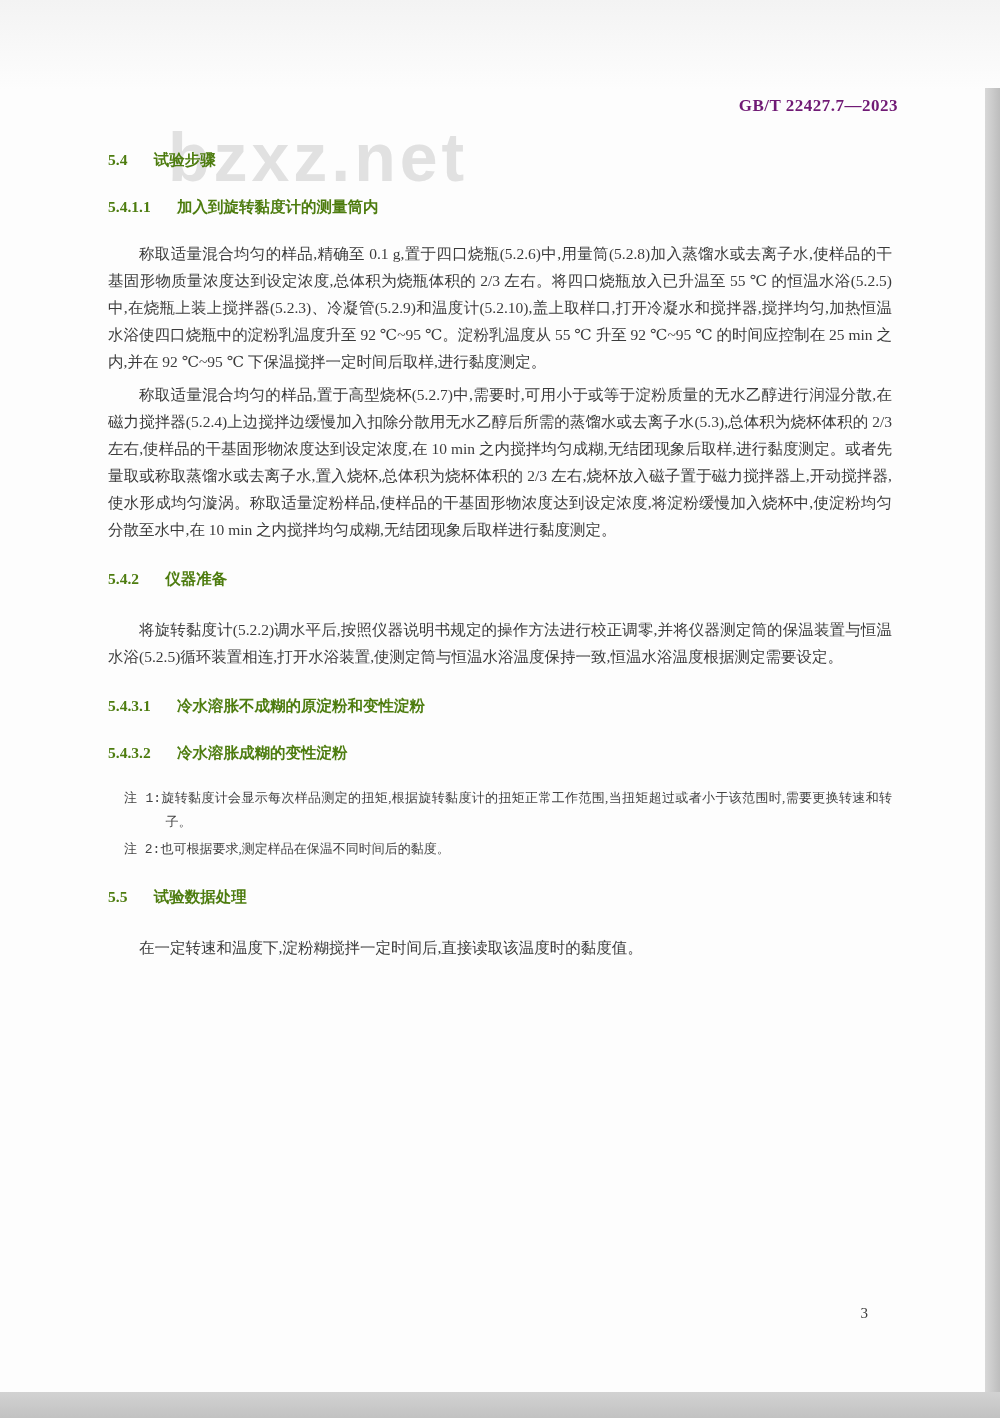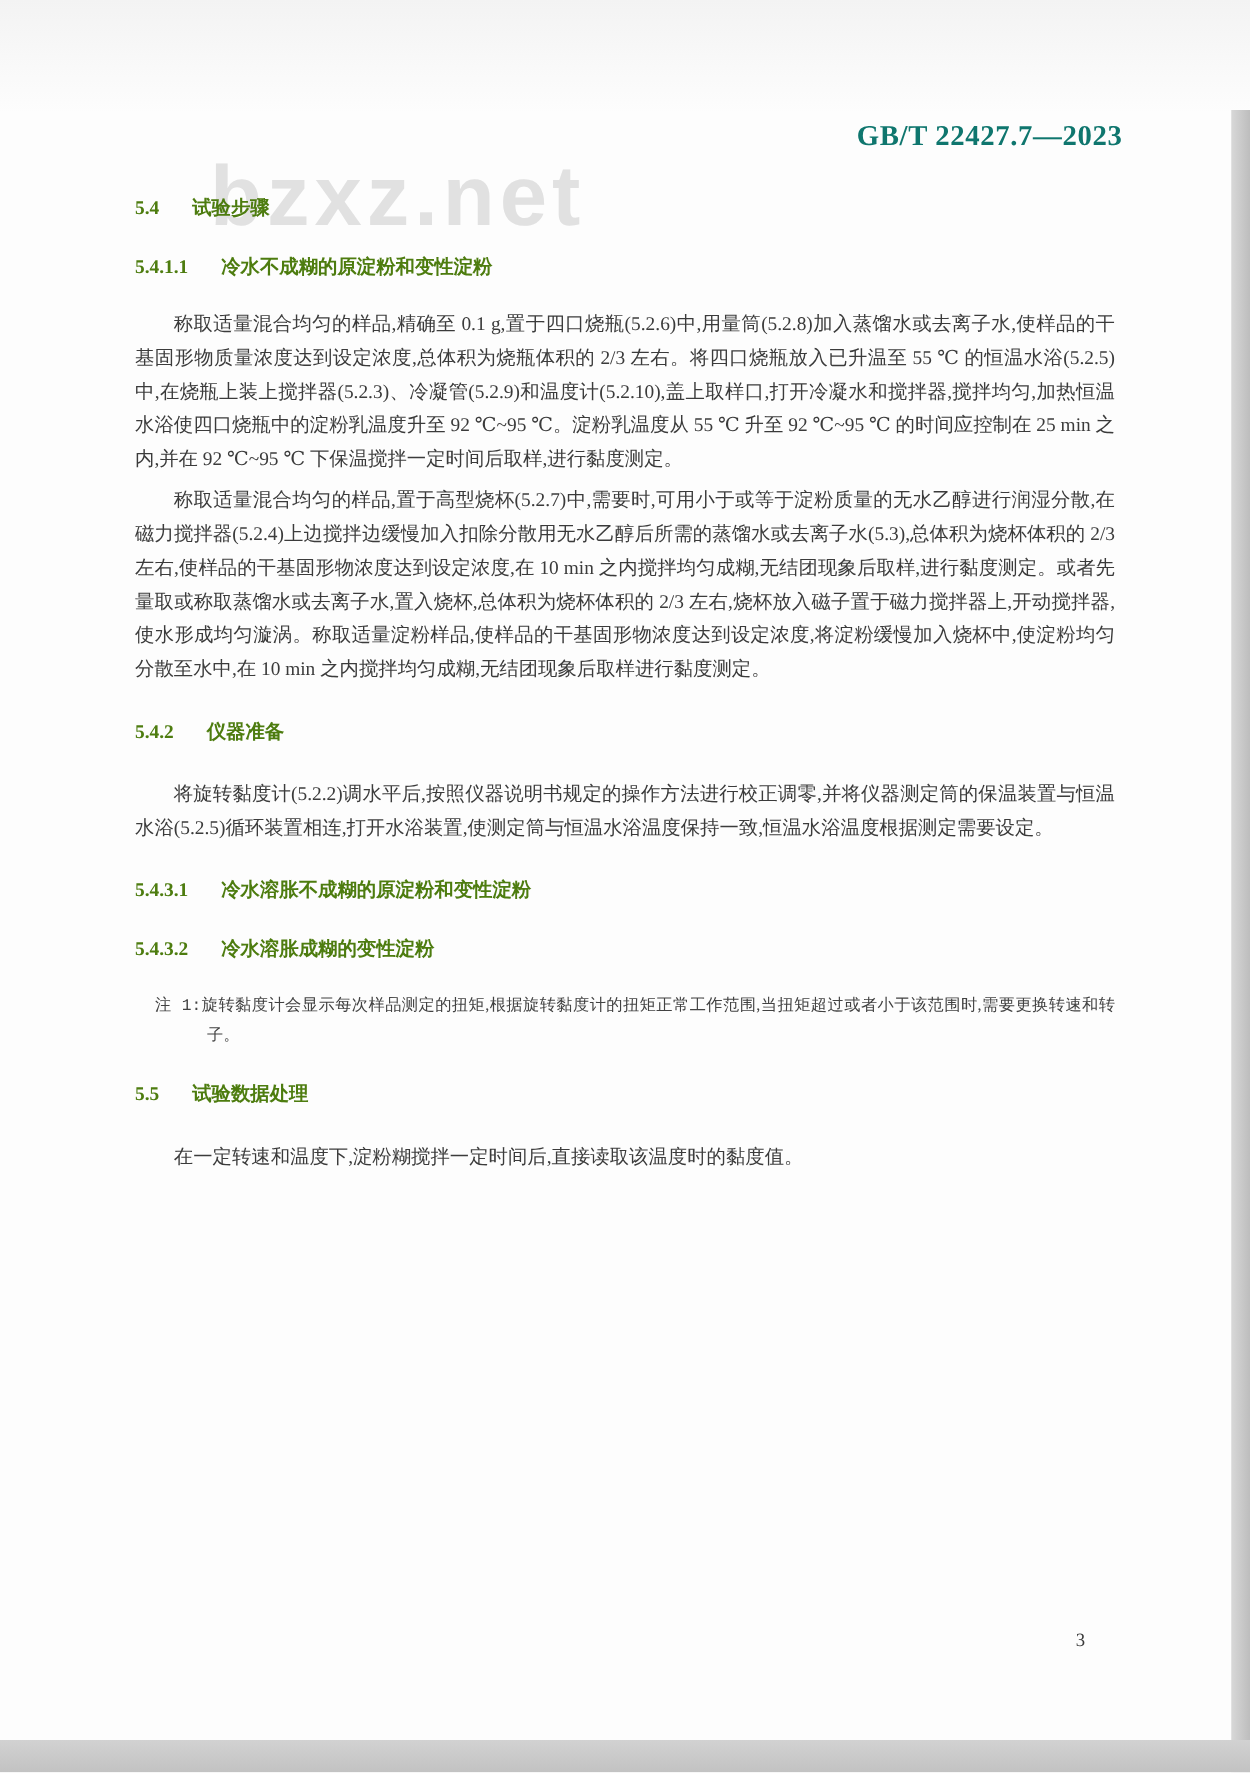--- a/index.html
+++ b/index.html
@@ -21,21 +21,21 @@
   .watermark{
     position:absolute;top:118px;left:168px;
     font-size:68px;font-weight:bold;letter-spacing:4px;
     color:rgba(186,186,186,0.42);
     font-family:"Liberation Sans","DejaVu Sans",sans-serif;
     z-index:1;user-select:none;
   }
   .content{position:relative;z-index:2;padding:96px 108px 0 108px;}
   .std-number{
     text-align:right;
-    font-size:23px;font-weight:bold;color:#0f766e;
+    font-size:17px;font-weight:bold;color:#701a75;
     letter-spacing:.5px;
     margin:0 -6px 34px 0;
   }
   .h{font-weight:bold;color:#4d7c0f;font-size:15.5px;margin:0 0 0 0;}
   .h .num{margin-right:1.7em;}
   .h1{margin-top:26px;margin-bottom:26px;}
   .h2{margin-top:26px;margin-bottom:26px;}
   .h3{margin-top:26px;margin-bottom:22px;}
   .para{
     font-size:15.5px;line-height:27px;
@@ -65,21 +65,21 @@
   <div class="content">
 
     <div class="std-number">GB/T 22427.7—2023</div>
 
     <p class="h h1">
       <span class="num">5.4</span><span>试验步骤</span>
     </p>
 
 
     <p class="h h3">
-      <span class="num">5.4.1.1</span><span>冷水不成糊的原淀粉和变性淀粉</span>
+      <span class="num">5.4.1.1</span><span>加入到旋转黏度计的测量筒内</span>
     </p>
     <p class="para">称取适量混合均匀的样品,精确至 0.1 g,置于四口烧瓶(5.2.6)中,用量筒(5.2.8)加入蒸馏水或去离子水,使样品的干基固形物质量浓度达到设定浓度,总体积为烧瓶体积的 2/3 左右。将四口烧瓶放入已升温至 55 ℃ 的恒温水浴(5.2.5)中,在烧瓶上装上搅拌器(5.2.3)、冷凝管(5.2.9)和温度计(5.2.10),盖上取样口,打开冷凝水和搅拌器,搅拌均匀,加热恒温水浴使四口烧瓶中的淀粉乳温度升至 92 ℃~95 ℃。淀粉乳温度从 55 ℃ 升至 92 ℃~95 ℃ 的时间应控制在 25 min 之内,并在 92 ℃~95 ℃ 下保温搅拌一定时间后取样,进行黏度测定。</p>
 
     <p class="para">称取适量混合均匀的样品,置于高型烧杯(5.2.7)中,需要时,可用小于或等于淀粉质量的无水乙醇进行润湿分散,在磁力搅拌器(5.2.4)上边搅拌边缓慢加入扣除分散用无水乙醇后所需的蒸馏水或去离子水(5.3),总体积为烧杯体积的 2/3 左右,使样品的干基固形物浓度达到设定浓度,在 10 min 之内搅拌均匀成糊,无结团现象后取样,进行黏度测定。或者先量取或称取蒸馏水或去离子水,置入烧杯,总体积为烧杯体积的 2/3 左右,烧杯放入磁子置于磁力搅拌器上,开动搅拌器,使水形成均匀漩涡。称取适量淀粉样品,使样品的干基固形物浓度达到设定浓度,将淀粉缓慢加入烧杯中,使淀粉均匀分散至水中,在 10 min 之内搅拌均匀成糊,无结团现象后取样进行黏度测定。</p>
 
     <p class="h h2">
       <span class="num">5.4.2</span><span>仪器准备</span>
     </p>
     <p class="para">将旋转黏度计(5.2.2)调水平后,按照仪器说明书规定的操作方法进行校正调零,并将仪器测定筒的保温装置与恒温水浴(5.2.5)循环装置相连,打开水浴装置,使测定筒与恒温水浴温度保持一致,恒温水浴温度根据测定需要设定。</p>
 
@@ -89,20 +89,23 @@
     </p>
 
     <p class="h h3">
       <span class="num">5.4.3.2</span><span>冷水溶胀成糊的变性淀粉</span>
     </p>
 
     <div class="notes">
       <p class="note">
         <span class="note-label">注 1:</span><span>旋转黏度计会显示每次样品测定的扭矩,根据旋转黏度计的扭矩正常工作范围,当扭矩超过或者小于该范围时,需要更换转速和转子。</span>
       </p>
+      <p class="note">
+        <span class="note-label">注 2:</span><span>也可根据要求,测定样品在保温不同时间后的黏度。</span>
+      </p>
     </div>
 
     <p class="h h1">
       <span class="num">5.5</span><span>试验数据处理</span>
     </p>
     <p class="para">在一定转速和温度下,淀粉糊搅拌一定时间后,直接读取该温度时的黏度值。</p>
 
   </div>
 
   <div class="page-number">3</div>

